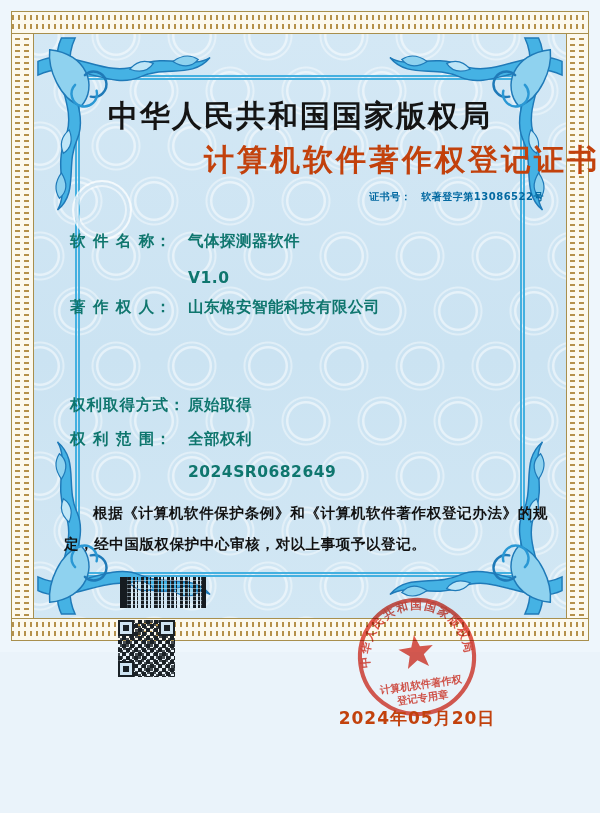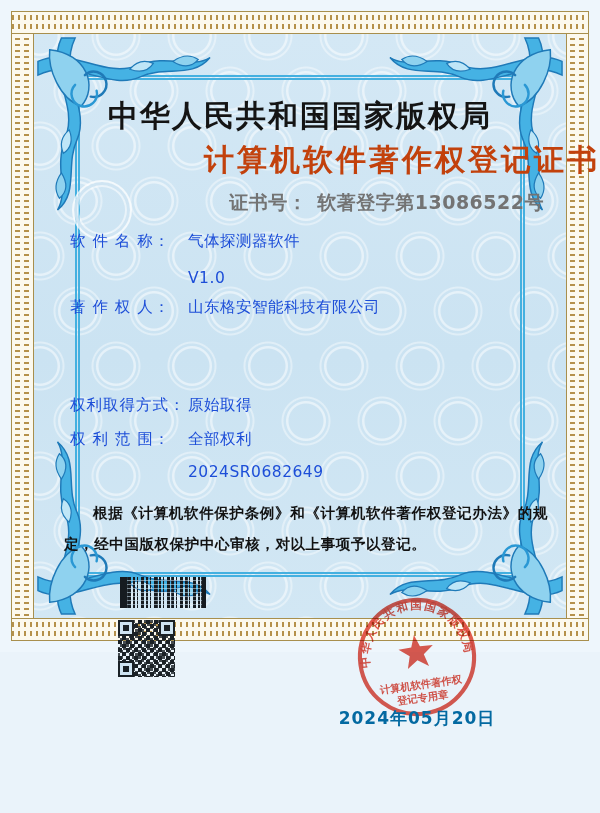--- a/index.html
+++ b/index.html
@@ -32,29 +32,29 @@
   
   .orn{position:absolute;width:176px;height:176px;}
   .orn.tl{top:36px;left:36px;}
   .orn.tr{top:36px;right:36px;transform:scaleX(-1);}
   .orn.bl{bottom:36px;left:36px;transform:scaleY(-1);}
   .orn.br{bottom:36px;right:36px;transform:scale(-1,-1);}
 
   
   .authority{position:absolute;top:96px;left:0;right:0;text-align:center;font-size:30px;font-weight:bold;letter-spacing:2px;color:#141414;}
   .doc-title{position:absolute;top:140px;left:0;right:0;text-align:right;font-size:30px;font-weight:bold;letter-spacing:3px;color:#c2410c;}
-  .cert-no{position:absolute;top:190px;right:56px;font-size:19px;font-weight:bold;color:#737373;letter-spacing:.5px;}
+  .cert-no{position:absolute;top:190px;right:56px;font-size:10px;font-weight:bold;color:#0369a1;letter-spacing:.5px;}
   .cert-no .lbl{margin-right:10px;}
-  .field-row{position:absolute;left:0;width:100%;height:20px;font-weight:normal;color:#1d4ed8;}
+  .field-row{position:absolute;left:0;width:100%;height:20px;font-weight:bold;color:#0f766e;}
   .field-row .lbl{position:absolute;left:70px;font-size:15.5px;letter-spacing:1px;}
   .field-row .val{position:absolute;left:188px;font-size:15.5px;letter-spacing:.5px;}
   .row-name{top:231px;} .row-version{top:269px;} .row-owner{top:297px;}
   .row-acq{top:395px;} .row-scope{top:429px;padding-left:44px;} .row-regno{top:463px;}
   .statement{position:absolute;top:498px;left:64px;width:484px;font-size:14.5px;font-weight:bold;color:#121212;line-height:31px;text-indent:2em;letter-spacing:.6px;text-align:justify;}
-  .issue-date{position:absolute;top:707px;left:317px;width:200px;text-align:center;font-size:17px;font-weight:bold;color:#0369a1;letter-spacing:1px;}
+  .issue-date{position:absolute;top:707px;left:317px;width:200px;text-align:center;font-size:17px;font-weight:bold;color:#c2410c;letter-spacing:1px;}
 
   
   .big-emblem{position:absolute;left:72px;top:180px;width:56px;height:56px;border-radius:50%;
     border:2px solid rgba(255,255,255,.75);box-shadow:inset 0 0 0 3px rgba(205,227,242,.9), inset 0 0 0 5px rgba(255,255,255,.55);}
 
   
   .barcode{position:absolute;left:120px;top:577px;width:86px;height:31px;
     background-image:
       repeating-linear-gradient(0deg, rgba(203,227,242,0) 0 3px, rgba(203,227,242,.55) 3px 4px),
       repeating-linear-gradient(90deg,#161b20 0 2px, rgba(0,0,0,0) 2px 4px, #161b20 4px 5px, rgba(0,0,0,0) 5px 8px, #161b20 8px 11px, rgba(0,0,0,0) 11px 13px),

